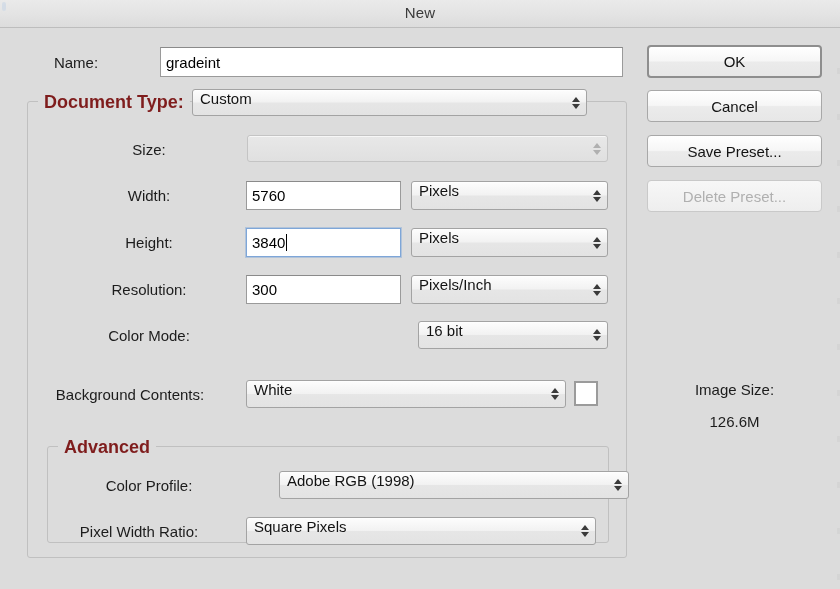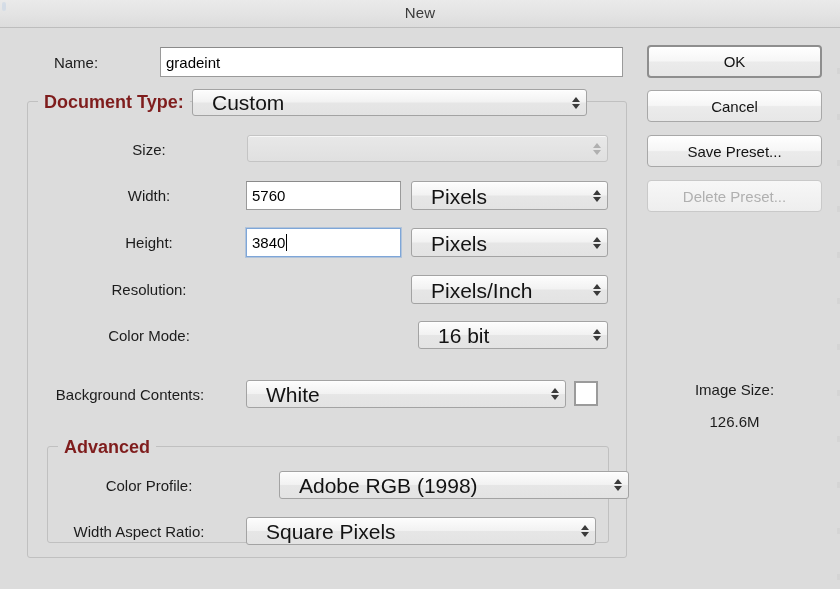--- a/index.html
+++ b/index.html
@@ -85,25 +85,25 @@
     margin-left: 1px;
   }
 
   
   .popup {
     position: absolute;
     background: linear-gradient(to bottom, #fdfdfd 0%, #f2f2f2 48%, #e6e6e6 52%, #e3e3e3 100%);
     border: 1px solid #a3a3a3;
     border-radius: 3px;
     box-sizing: border-box;
-    font-size: 21px;
+    font-size: 15px;
     color: #131313;
     display: flex;
-    align-items: flex-end;
-    padding-left: 19px;
+    align-items: flex-start;
+    padding-left: 7px;
     box-shadow: 0 1px 0 rgba(255,255,255,.65) inset;
     overflow: hidden;
     white-space: nowrap;
   }
   .popup.disabled {
     background: linear-gradient(to bottom, #e8e8e8 0%, #e0e0e0 100%);
     border-color: #c4c4c4;
     color: #aaa;
   }
   .stepper {
@@ -260,20 +260,23 @@
   </div>
   <div class="popup" style="left:411px; top:228px; width:197px; height:29px;">
     <span>Pixels</span>
     <span class="stepper">
         <i class="up"></i>
         <i class="down"></i>
       </span>
   </div>
 
   <div class="row-label" style="left:60px; top:281px; width:178px;">Resolution:</div>
+  <div class="textfield" style="left:246px; top:275px; width:155px; height:29px;">
+    <span>300</span>
+  </div>
   <div class="popup" style="left:411px; top:275px; width:197px; height:29px;">
     <span>Pixels/Inch</span>
     <span class="stepper">
         <i class="up"></i>
         <i class="down"></i>
       </span>
   </div>
 
   <div class="row-label" style="left:60px; top:327px; width:178px;">Color Mode:</div>
   <div class="popup" style="left:418px; top:321px; width:190px; height:28px;">
@@ -299,21 +302,21 @@
 
   <div class="row-label" style="left:60px; top:477px; width:178px;">Color Profile:</div>
   <div class="popup" style="left:246px; top:471px; width:350px; height:28px;margin-left:33px;">
     <span>Adobe RGB (1998)</span>
     <span class="stepper">
         <i class="up"></i>
         <i class="down"></i>
       </span>
   </div>
 
-  <div class="row-label" style="left:40px; top:523px; width:198px;">Width Aspect Ratio:</div>
+  <div class="row-label" style="left:40px; top:523px; width:198px;">Pixel Width Ratio:</div>
   <div class="popup" style="left:246px; top:517px; width:350px; height:28px;">
     <span>Square Pixels</span>
     <span class="stepper">
         <i class="up"></i>
         <i class="down"></i>
       </span>
   </div>
 
   <div class="button default" style="left:647px; top:45px; width:175px; height:33px;">
     <span>OK</span>

